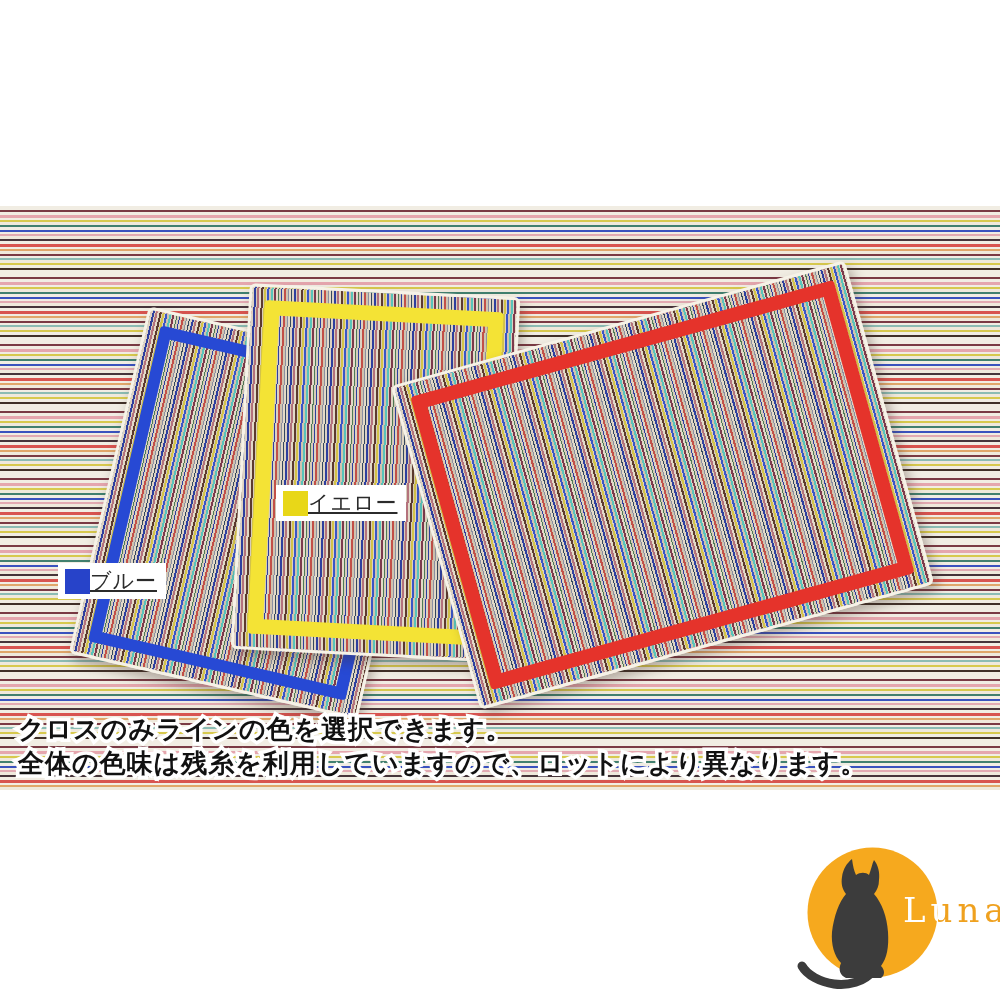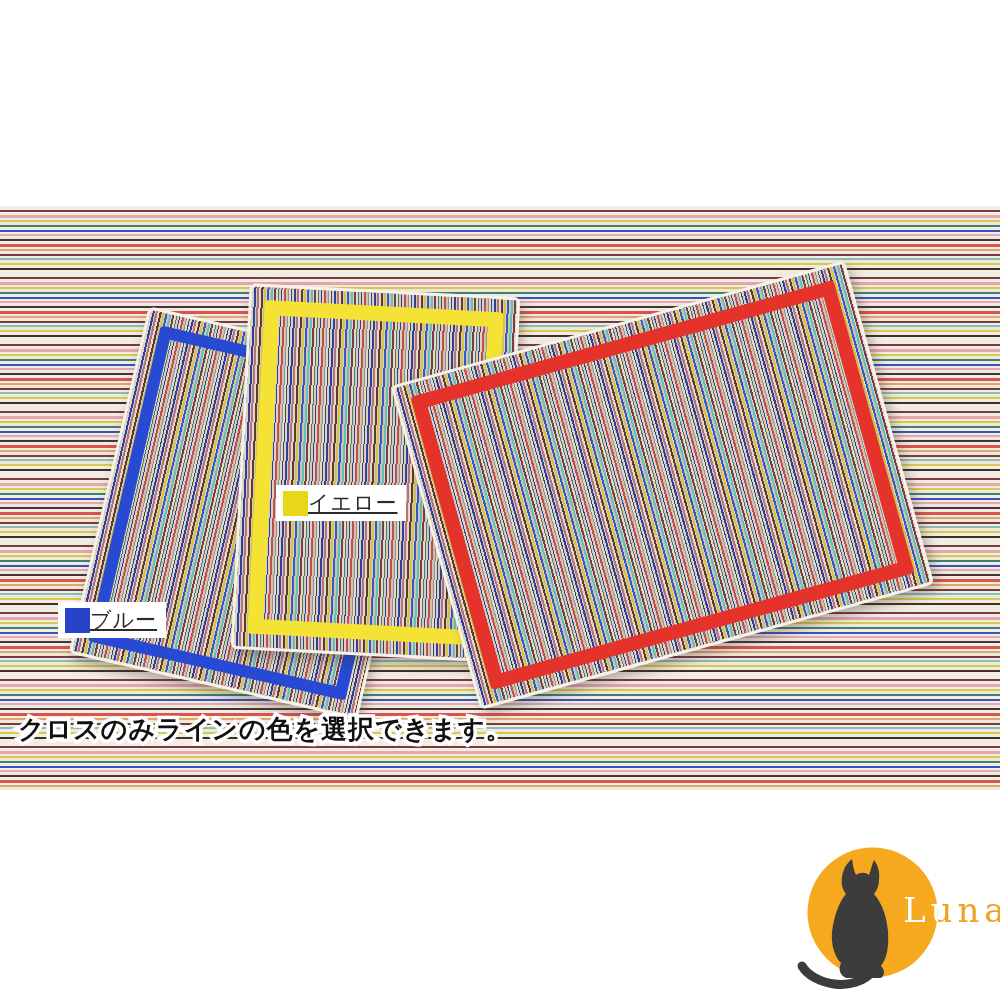--- a/index.html
+++ b/index.html
@@ -39,21 +39,21 @@
   .towel-yellow .towel-line{border-width:15px;}
   .towel-red   {left:427px;top:111px;width:465px;height:330px;transform:rotate(-15.5deg);z-index:3;}
   .towel-red    .towel-line{border-width:14px;}
   
   .color-label{
     position:absolute;z-index:10;display:inline-flex;align-items:center;
     background:#ffffff;padding:4px 9px 4px 7px;
     font-size:21px;color:#2b2b2b;letter-spacing:1px;white-space:nowrap;text-decoration:underline;
   }
   .swatch{width:25px;height:25px;flex:0 0 auto;}
-  .label-blue  {left:58px; top:357px;margin-top:39px;}
+  .label-blue  {left:58px; top:357px;}
   .label-yellow{left:276px;top:279px;}
   .label-red   {left:690px;top:282px;}
   
   .caption{position:absolute;left:18px;top:506px;z-index:11;}
   .caption-line{
     font-size:26px;font-weight:700;color:#111;line-height:34px;letter-spacing:1px;
     -webkit-text-stroke:7px #ffffff;paint-order:stroke fill;
     text-shadow:0 0 2px #fff,0 0 2px #fff;white-space:nowrap;
   }
   
@@ -88,20 +88,21 @@
     </div>
 
     <div class="color-label label-yellow">
       <span class="swatch" style="background-color: rgb(232, 215, 24);"></span>
       <span>イエロー</span>
     </div>
 
 
     <div class="caption">
       <div class="caption-line">クロスのみラインの色を選択できます。</div>
+      <div class="caption-line">全体の色味は残糸を利用していますので、ロットにより異なります。</div>
     </div>
   </div>
 
   <svg class="logo" viewBox="0 0 210 150">
     <defs>
       <linearGradient id="lunagrad" gradientUnits="userSpaceOnUse" x1="113" y1="0" x2="205" y2="0">
         <stop offset="0.375" stop-color="#ffffff"></stop>
         <stop offset="0.375" stop-color="#efa11f" style="stop-color: rgb(239, 161, 31);"></stop>
       </linearGradient>
     </defs>

